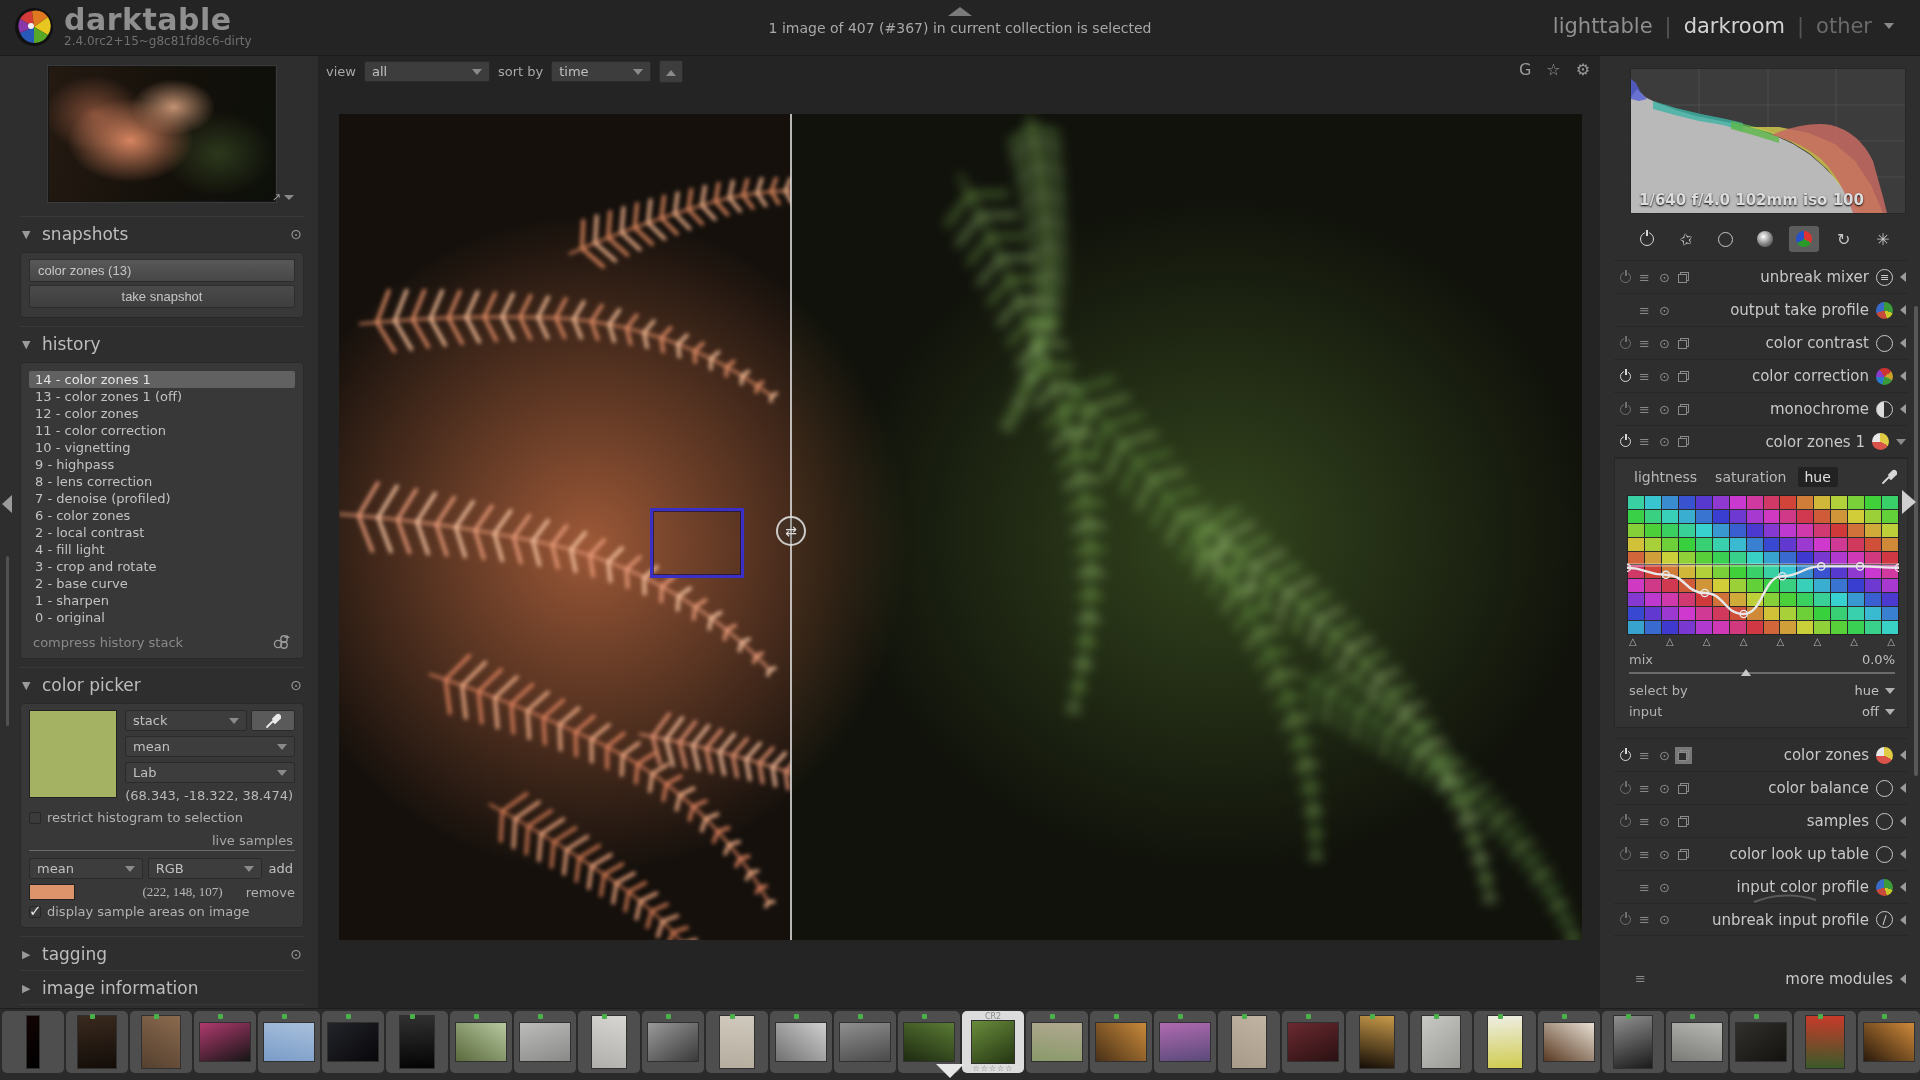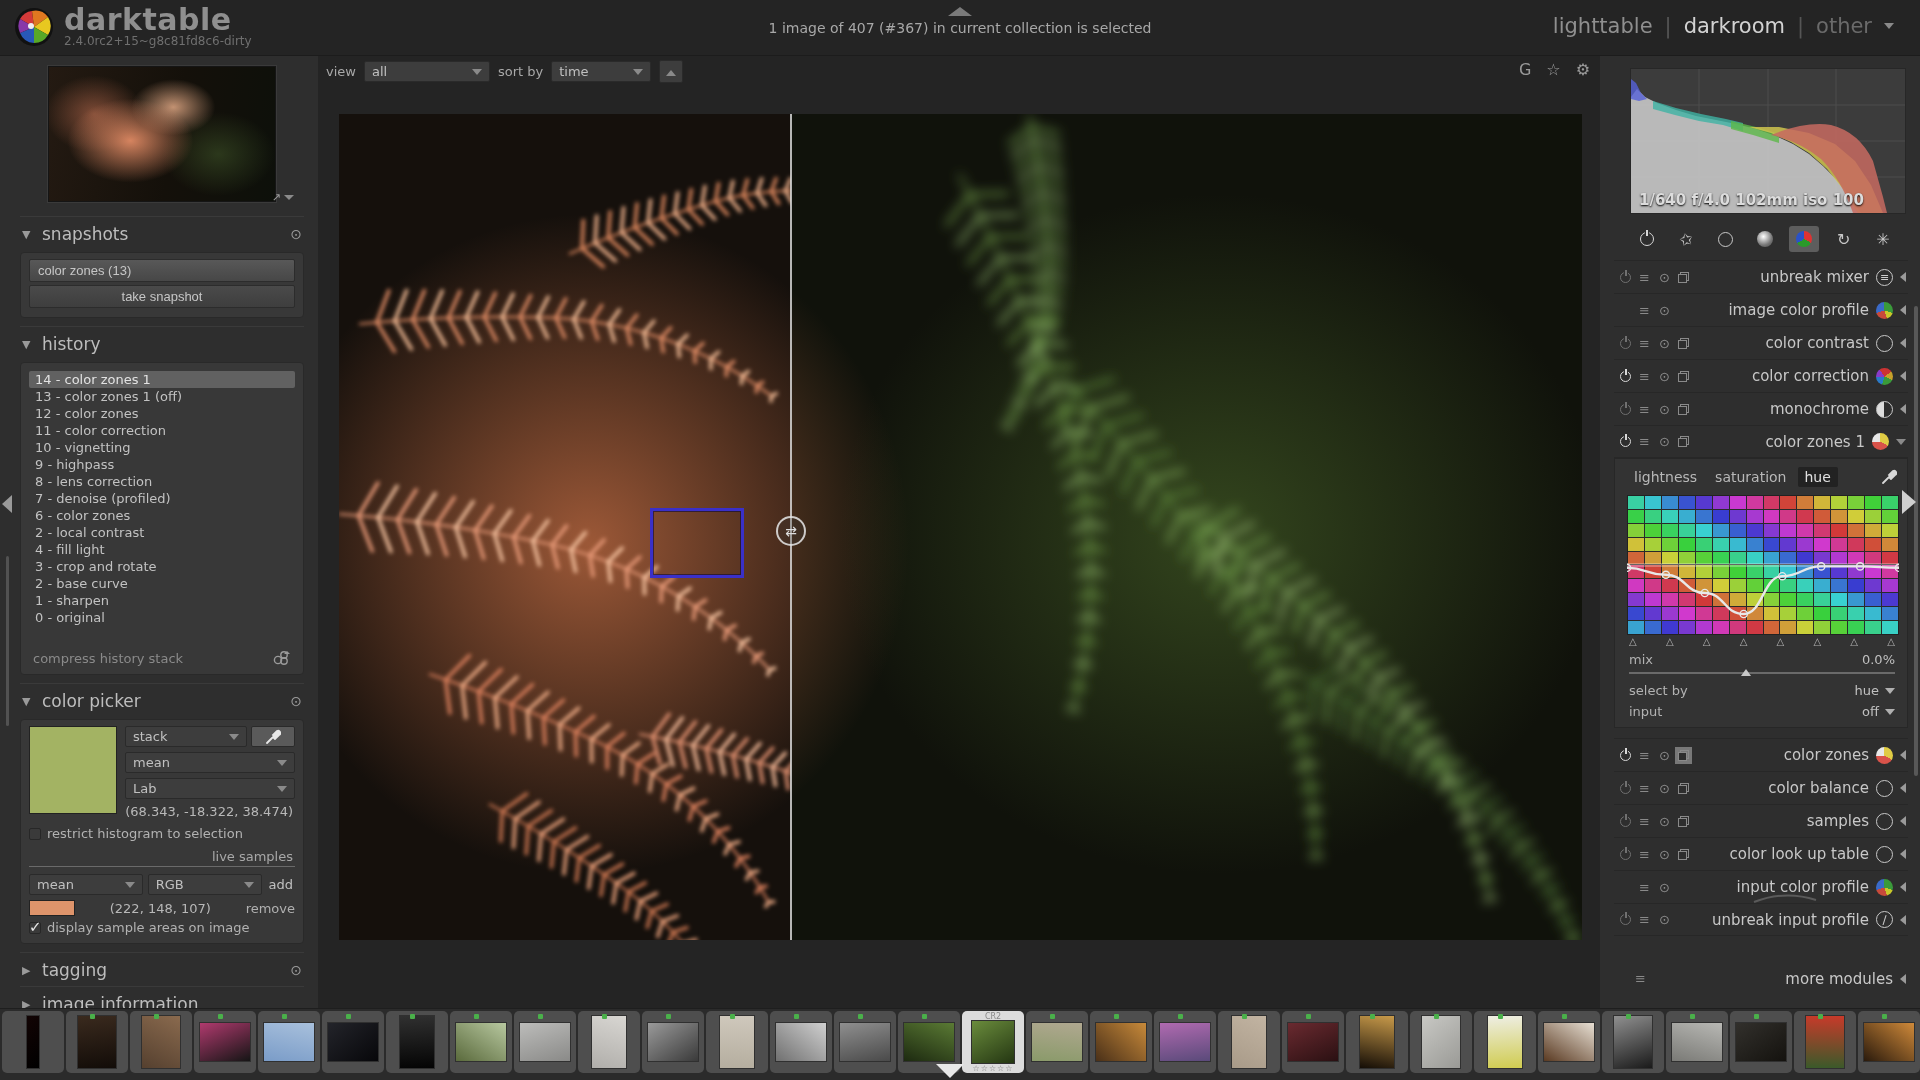--- a/index.html
+++ b/index.html
@@ -35,21 +35,21 @@
   .sec-head { display:flex; align-items:center; gap:8px; font-size:17px; color:#bdbdbd; padding:7px 2px 6px; border-top:1px solid #3a3a3a; cursor:pointer; }
   .sec-head:first-child { border-top:none; }
   .sec-head .caret { font-size:11px; color:#9a9a9a; width:12px; }
   .sec-head .reset { margin-left:auto; color:#9a9a9a; font-size:14px; }
   .inset { background:#383838; border:1px solid #292929; border-radius:4px; padding:6px 8px; margin:2px 0 8px; }
 
   .btn { background:linear-gradient(#4a4a4a,#3e3e3e); border:1px solid #2c2c2c; border-radius:2px; color:#c6c6c6; font-size:13px; padding:3px 8px; cursor:pointer; }
   .btn.block { display:block; width:100%; text-align:left; margin-bottom:3px; }
   .btn.center { text-align:center; }
 
-  #history-list { margin:2px 0 20px; }
+  #history-list { margin:2px 0 4px; }
   .hist-item { font-size:13px; color:#c2c2c2; padding:1px 6px; border-radius:2px; cursor:pointer; white-space:nowrap; }
   .hist-item.sel { background:#616161; color:#e2e2e2; }
   .dim-row { display:flex; align-items:center; color:#8a8a8a; font-size:13px; padding:4px 4px 2px; }
   .dim-row svg { margin-left:auto; }
 
   
   #cp-grid { display:flex; gap:8px; }
   #cp-swatch { width:88px; height:88px; border:1px solid #222; }
   #cp-rows { flex:1; display:flex; flex-direction:column; gap:5px; }
   .selbox { background:#3d3d3d; border:1px solid #2a2a2a; border-radius:2px; color:#c0c0c0; font-size:13px; padding:2px 7px; display:flex; align-items:center; cursor:pointer; }
@@ -60,22 +60,22 @@
   .lab-val { font-size:13px; color:#b8b8b8; text-align:right; padding-right:2px; }
   .chk-row { display:flex; align-items:center; gap:6px; font-size:13px; color:#b2b2b2; margin:7px 0 2px; }
   .chk { width:12px; height:12px; background:#3a3a3a; border:1px solid #272727; border-radius:2px; position:relative; flex:0 0 auto; }
   .chk.on::after { content:"✓"; position:absolute; left:-1px; top:-5px; color:#e8e8e8; font-size:15px; font-weight:bold; }
   .live-samples { font-size:13px; color:#a8a8a8; text-align:right; border-bottom:1px solid #6a6a6a; padding:6px 2px 2px; margin-bottom:7px; }
   .sample-head { display:flex; gap:5px; align-items:center; }
   .sample-head .selbox { flex:1; }
   .sample-head .add { color:#c0c0c0; font-size:13px; padding:0 2px; cursor:pointer; }
   .sample-row { display:flex; align-items:center; gap:8px; margin-top:5px; font-size:13px; }
   .sample-sw { width:46px; height:16px; border:1px solid #222; }
-  .sample-row .val { flex:1; text-align:center; color:#b8b8b8; }
-  .sample-row .rm { color:#b0b0b0; cursor:pointer; }
+  .sample-row .val { flex:1; text-align:right; color:#b8b8b8;font-family:Liberation Serif, serif; }
+  .sample-row .rm { color:#b0b0b0; cursor:pointer;margin-left:15px; }
 
   
   #mask-box { background:#383838; border:1px solid #292929; border-radius:4px; padding:4px 6px; }
   .mask-head { display:flex; align-items:center; font-size:13px; color:#b8b8b8; gap:10px; padding:2px 2px 4px; }
   .mask-head .tools { margin-left:auto; display:flex; gap:12px; align-items:center; color:#c0c0c0; }
   .shape-circle { width:11px; height:11px; border:1.4px solid #c0c0c0; border-radius:50%; display:inline-block; }
   .shape-ellipse { width:13px; height:9px; border:1.4px solid #c0c0c0; border-radius:50%; display:inline-block; }
   .shape-grad { width:12px; height:12px; background:linear-gradient(#c0c0c0,#3a3a3a); display:inline-block; border:1px solid #555; }
   .mask-item { font-size:13px; color:#c0c0c0; padding:2px 4px 2px 14px; display:flex; align-items:center; gap:6px; }
 
@@ -1042,21 +1042,21 @@
           <span class="mi "></span>
           <span class="mod-name">unbreak mixer</span>
           <span class="micon mixer">≡</span>
           <span class="tri left"></span>
         </div>
         <div class="mod-row">
           <span class="pw none"></span>
           <span class="ic">≡</span>
           <span class="ic">⊙</span>
           <span class="mi none"></span>
-          <span class="mod-name">image color profile</span>
+          <span class="mod-name">output take profile</span>
           <span class="micon profile"></span>
           <span class="tri left"></span>
         </div>
         <div class="mod-row">
           <span class="pw "></span>
           <span class="ic">≡</span>
           <span class="ic">⊙</span>
           <span class="mi "></span>
           <span class="mod-name">color contrast</span>
           <span class="micon circle"></span>

